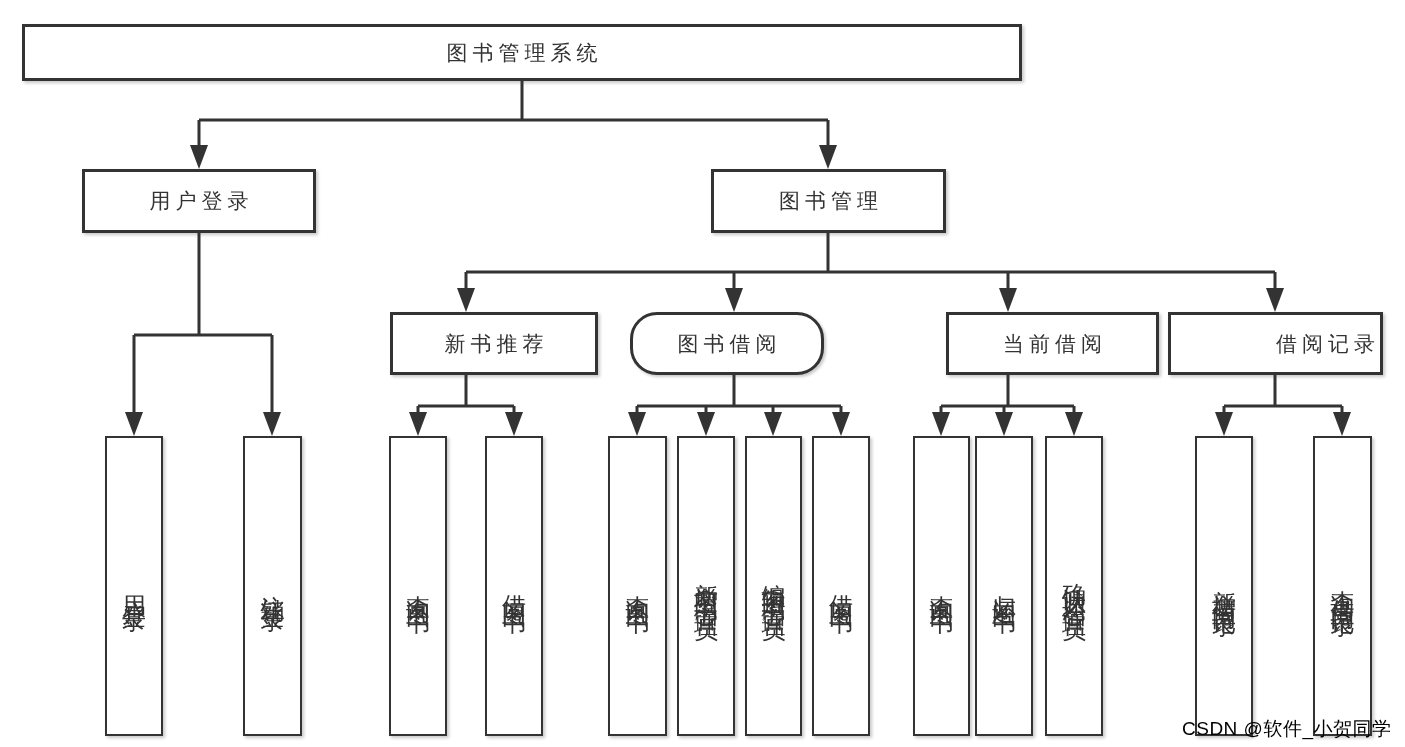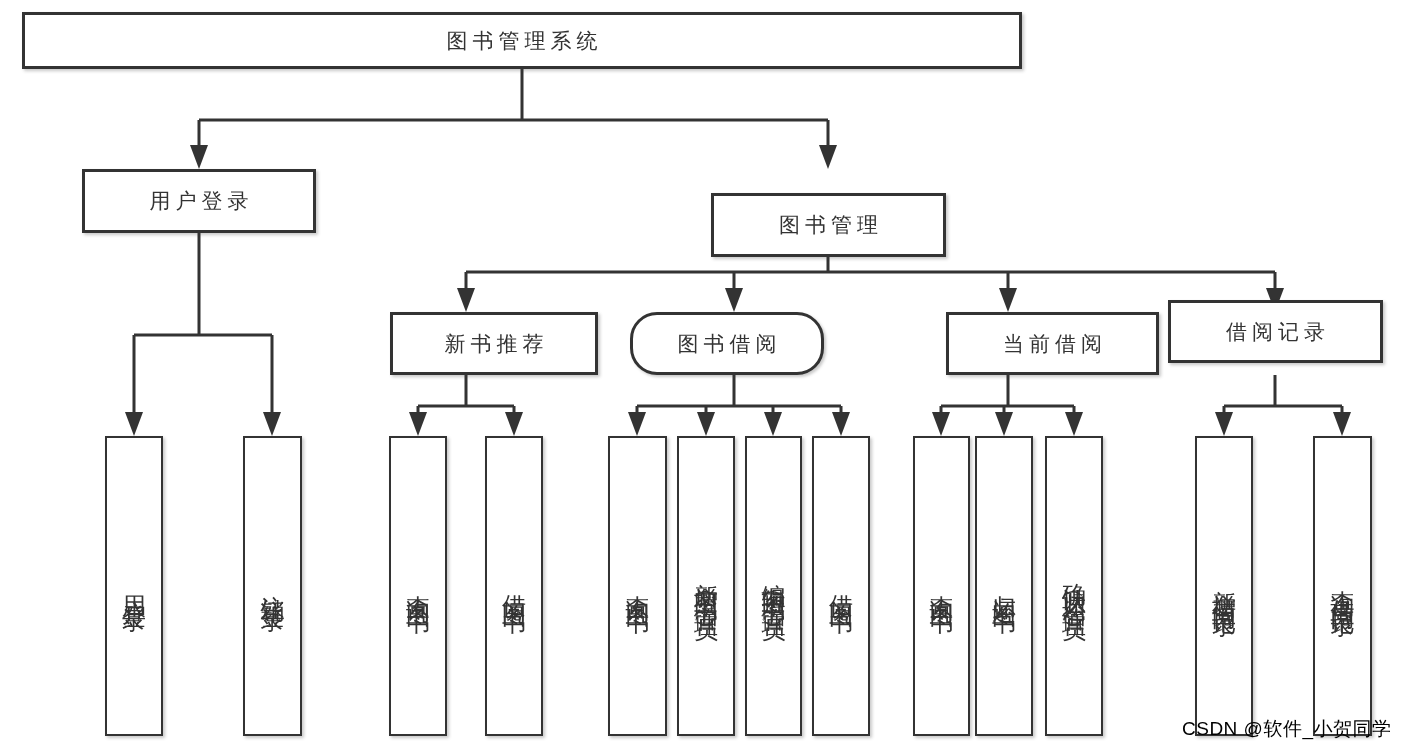--- a/index.html
+++ b/index.html
@@ -85,41 +85,41 @@
       M457 288 L475 288 L466 312 Z  M725 288 L743 288 L734 312 Z
       M999 288 L1017 288 L1008 312 Z  M1266 288 L1284 288 L1275 312 Z
       M409 412 L427 412 L418 436 Z  M505 412 L523 412 L514 436 Z
       M628 412 L646 412 L637 436 Z  M697 412 L715 412 L706 436 Z
       M764 412 L782 412 L773 436 Z  M832 412 L850 412 L841 436 Z
       M932 412 L950 412 L941 436 Z  M995 412 L1013 412 L1004 436 Z
       M1065 412 L1083 412 L1074 436 Z
       M1215 412 L1233 412 L1224 436 Z  M1333 412 L1351 412 L1342 436 Z"></path>
   </svg>
 
-  <div class="node h" style="left:22px; top:12px; width:1000px; height:57px;">
+  <div class="node h" style="left:22px; top:24px; width:1000px; height:57px;">
     <span class="lbl">图书管理系统</span>
   </div>
 
   <div class="node h" style="left:82px; top:169px; width:234px; height:64px;">
     <span class="lbl">用户登录</span>
   </div>
-  <div class="node h" style="left:711px; top:169px; width:235px; height:64px;margin-top:24px;">
+  <div class="node h" style="left:711px; top:169px; width:235px; height:64px;">
     <span class="lbl">图书管理</span>
   </div>
 
   <div class="node h" style="left:362px; top:312px; width:208px; height:63px;margin-left:28px;">
     <span class="lbl">新书推荐</span>
   </div>
   <div class="node h" style="left:630px; top:312px; width:194px; height:63px;border-radius:27px;">
     <span class="lbl">图书借阅</span>
   </div>
   <div class="node h" style="left:902px; top:312px; width:213px; height:63px;margin-left:44px;">
     <span class="lbl">当前借阅</span>
   </div>
-  <div class="node h" style="left:1168px; top:300px; width:215px; height:63px;">
+  <div class="node h" style="left:1168px; top:312px; width:215px; height:63px;justify-content:flex-end;">
     <span class="lbl">借阅记录</span>
   </div>
 
   <div class="node v" style="left:105px; top:436px; width:58px; height:300px;">
     <span class="lbl">用户登录</span>
   </div>
   <div class="node v" style="left:243px; top:436px; width:59px; height:300px;">
     <span class="lbl">注销登录</span>
   </div>
 

